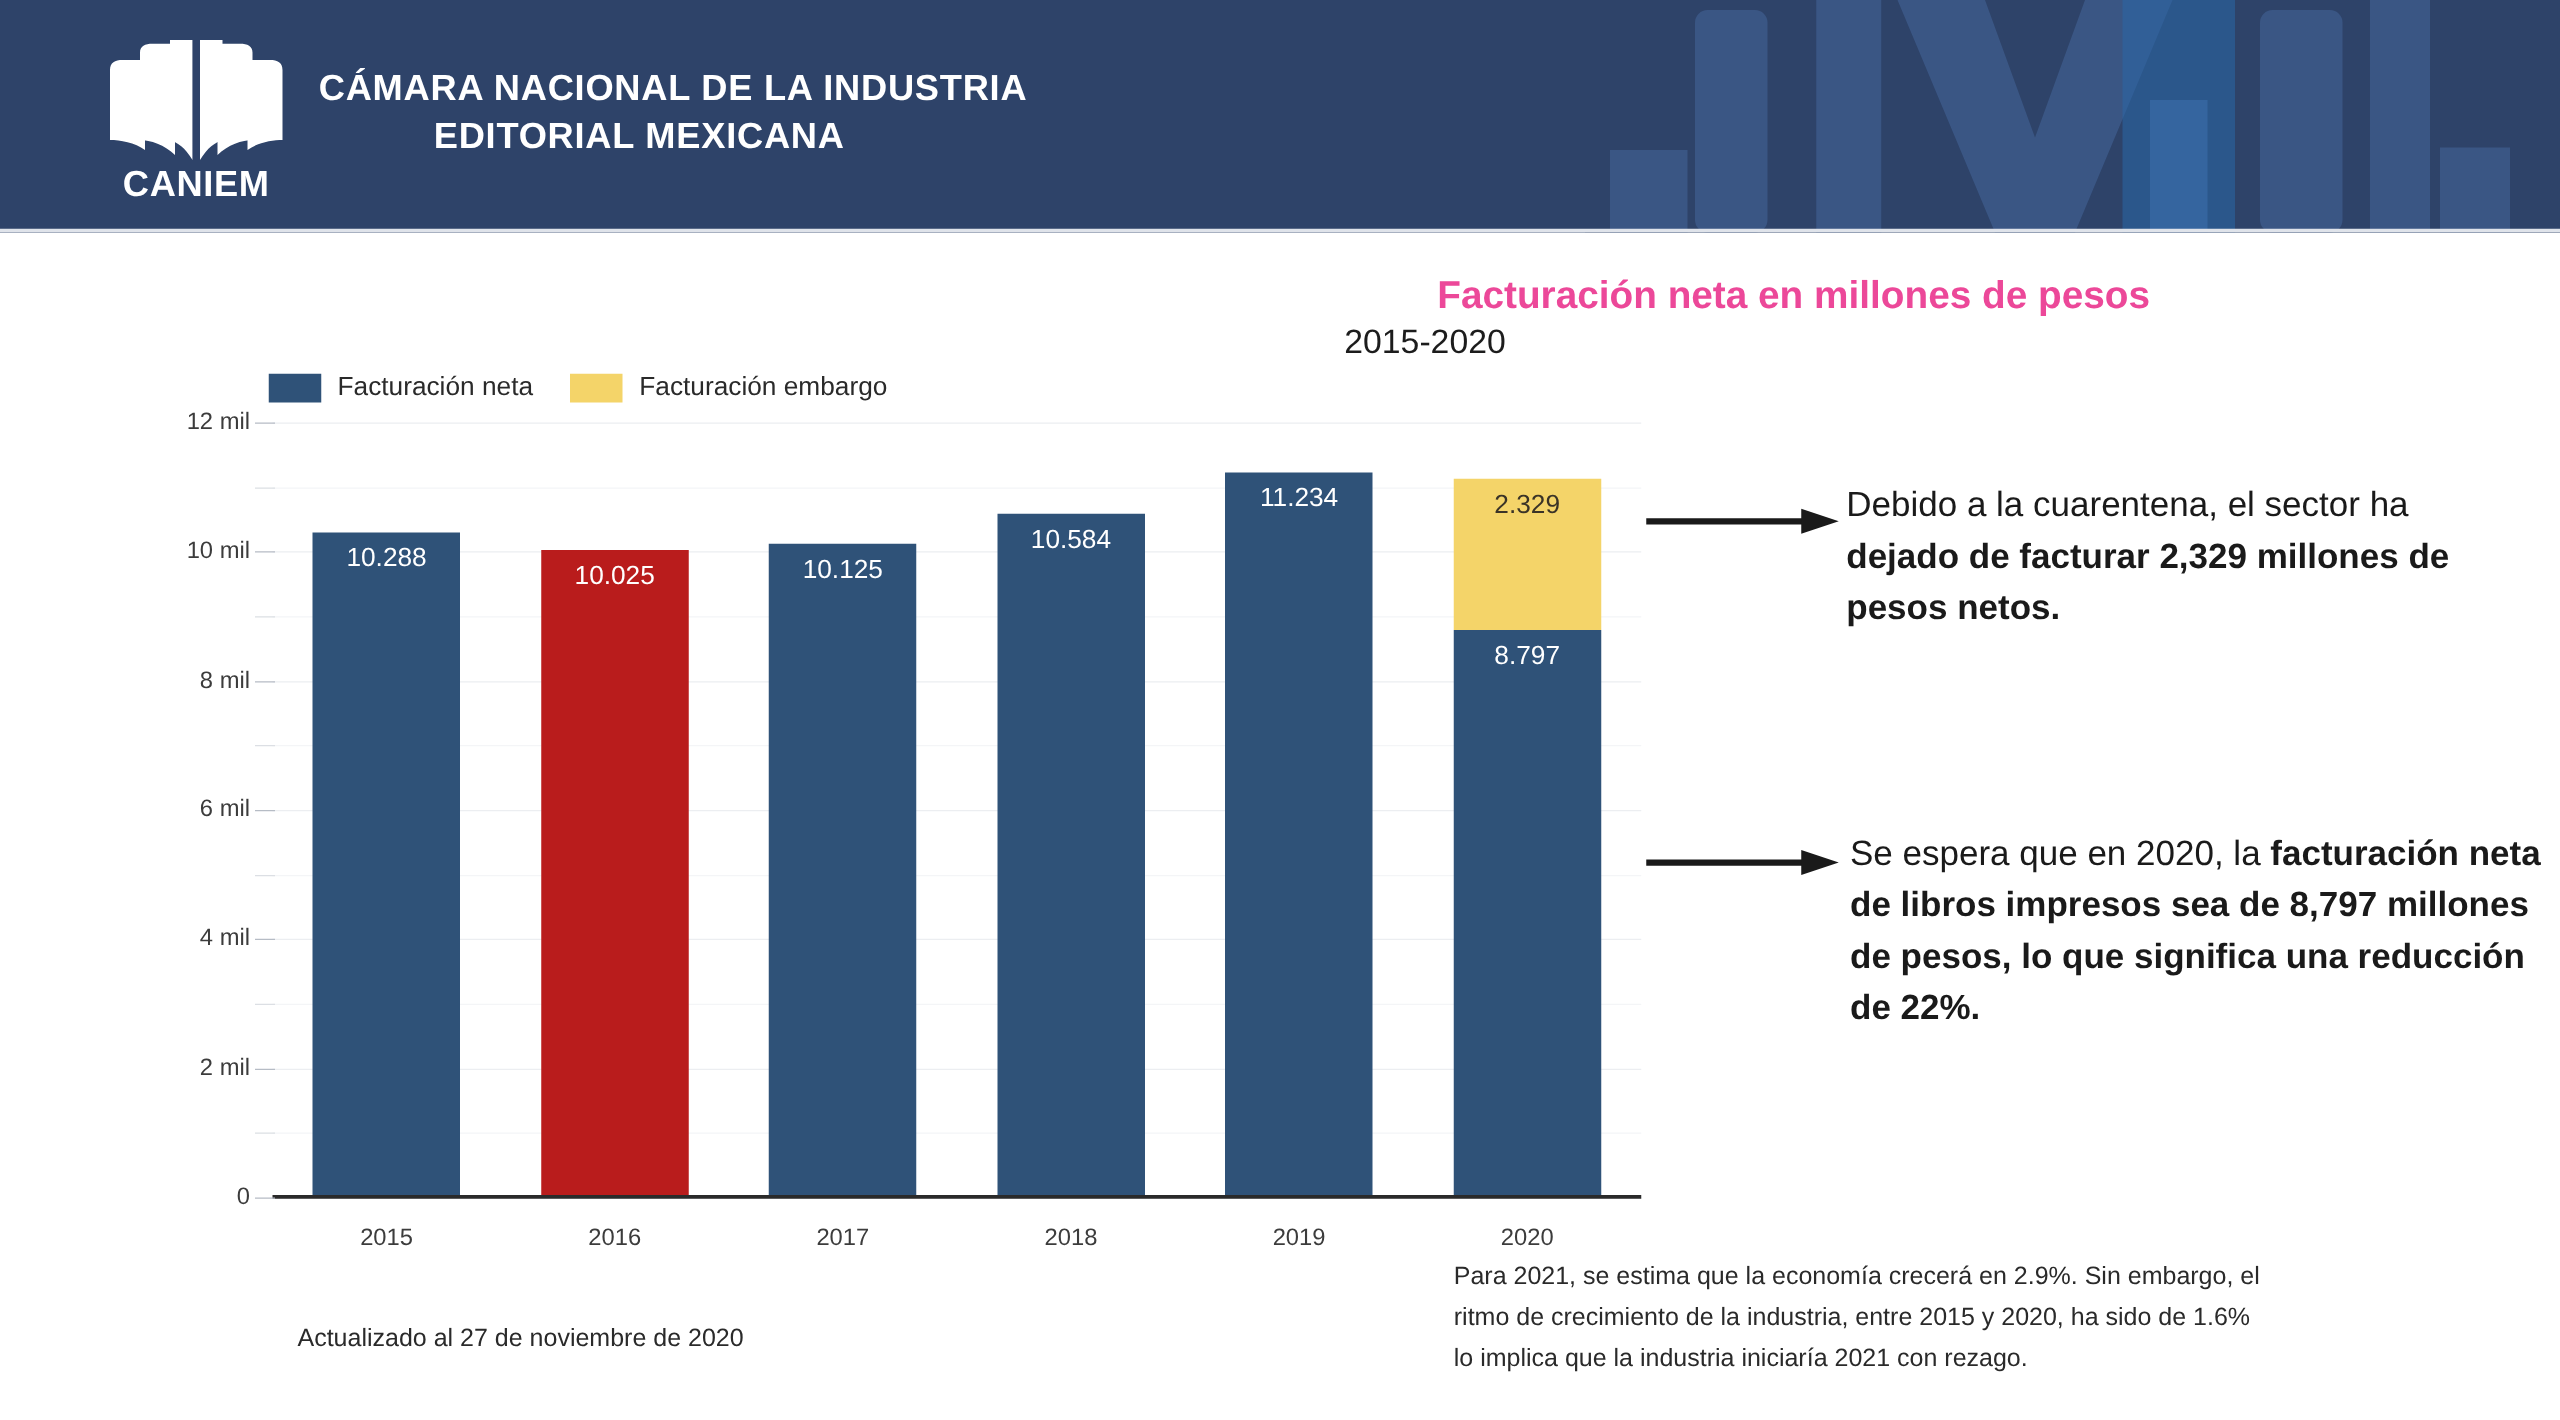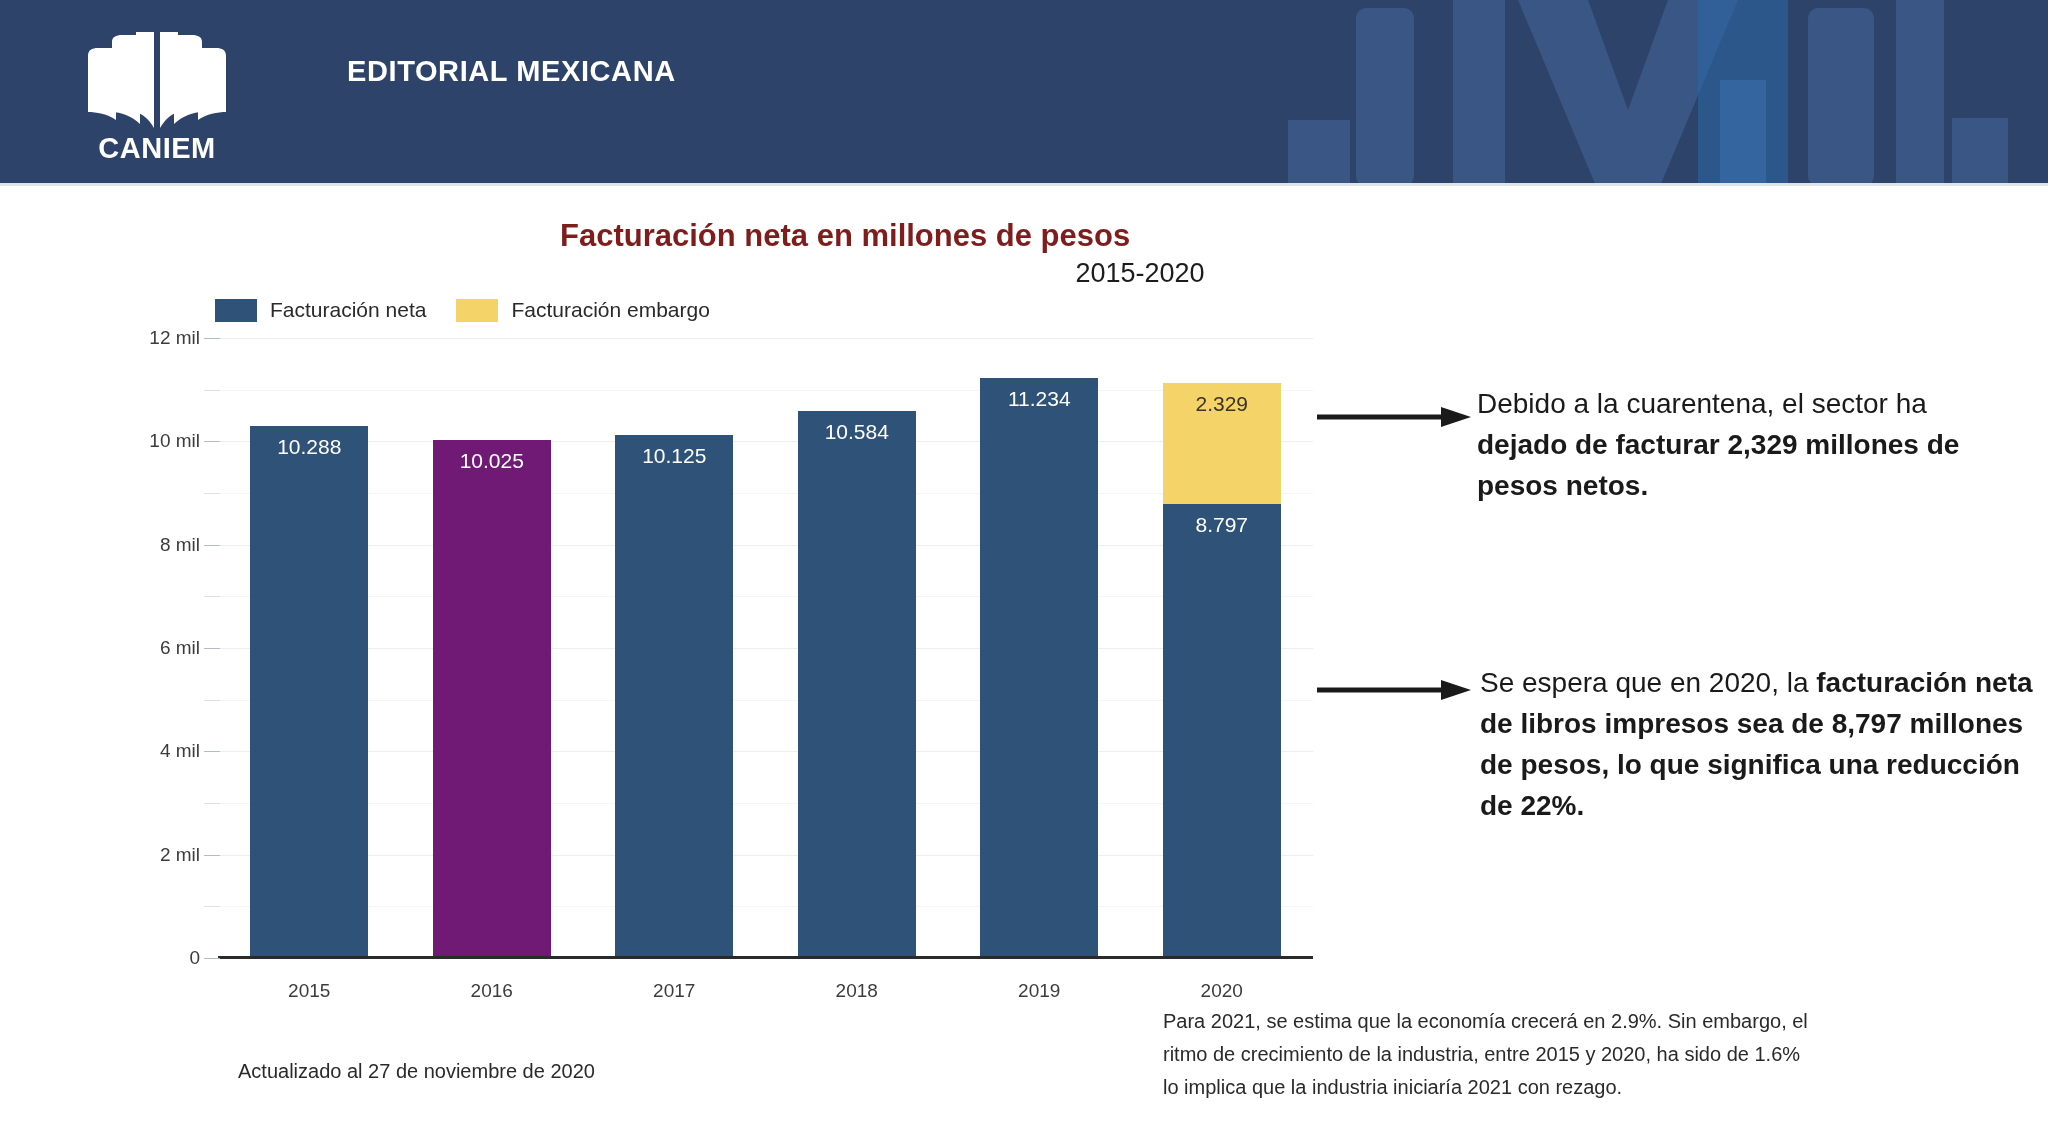--- a/index.html
+++ b/index.html
@@ -39,22 +39,22 @@
     position:absolute; left:255px; top:52px;
     color:#ffffff;
     font-size:29px; font-weight:bold; line-height:38px;
     letter-spacing:0.6px;
   }
   #org-title .line2 { display:block; padding-left:92px; }
 
   
   #chart-title {
     position:absolute; left:560px; top:214px; width:1160px;
-    text-align:left;
-    font-size:31px; font-weight:bold; color:#7f1d1d;
+    text-align:right;
+    font-size:31px; font-weight:bold; color:#ec4899;
     line-height:44px;
   }
   #chart-subtitle {
     position:absolute; left:560px; top:258px; width:1160px;
     text-align:center;
     font-size:27px; font-weight:normal; color:#1c1c1c;
   }
 
   
   #legend { position:absolute; left:215px; top:298px; display:flex; align-items:center; gap:30px; }
@@ -150,20 +150,21 @@
       <path d="M92 7 L110 7 C116 7 120 9 120 14 L120 84 C112 84 100 88 92 96 Z" fill="#ffffff"></path>
 
       <path d="M116 20 L134 20 C140 20 144 22 144 28 L144 84 C136 84 124 86 116 92 Z" fill="#ffffff"></path>
 
       <path d="M72 4 L78 4 L78 100 L72 100 Z" fill="#2e4369" opacity="0.35"></path>
     </svg>
     <div id="logo-name">CANIEM</div>
   </div>
 
   <div id="org-title">
+    <span>CÁMARA NACIONAL DE LA INDUSTRIA</span>
     <span class="line2">EDITORIAL MEXICANA</span>
   </div>
 
   <div id="header-bottom-rule"></div>
 </div>
 
 <div id="chart-title">Facturación neta en millones de pesos</div>
 <div id="chart-subtitle">2015-2020</div>
 
 <div id="legend">
@@ -193,21 +194,21 @@
       <div class="gridline minor" style="top: 155px;"></div>
       <div class="gridline minor" style="top: 51.6667px;"></div>
     </div>
   <div id="bars">
       <div class="bar-col" style="left: 32.25px; width: 118px; height: 531.547px;">
         <div class="bar-seg seg-blue" style="background: rgb(47, 82, 120); bottom: 0px; height: 531.547px;">
           <span class="seg-label">10.288</span>
         </div>
       </div>
       <div class="bar-col" style="left: 214.75px; width: 118px; height: 517.958px;">
-        <div class="bar-seg seg-blue" style="background: #701a75; bottom: 0px; height: 517.958px;">
+        <div class="bar-seg seg-blue" style="background: #b91c1c; bottom: 0px; height: 517.958px;">
           <span class="seg-label">10.025</span>
         </div>
       </div>
       <div class="bar-col" style="left: 397.25px; width: 118px; height: 523.125px;">
         <div class="bar-seg seg-blue" style="background: rgb(47, 82, 120); bottom: 0px; height: 523.125px;">
           <span class="seg-label">10.125</span>
         </div>
       </div>
       <div class="bar-col" style="left: 579.75px; width: 118px; height: 546.84px;">
         <div class="bar-seg seg-blue" style="background: rgb(47, 82, 120); bottom: 0px; height: 546.84px;">

